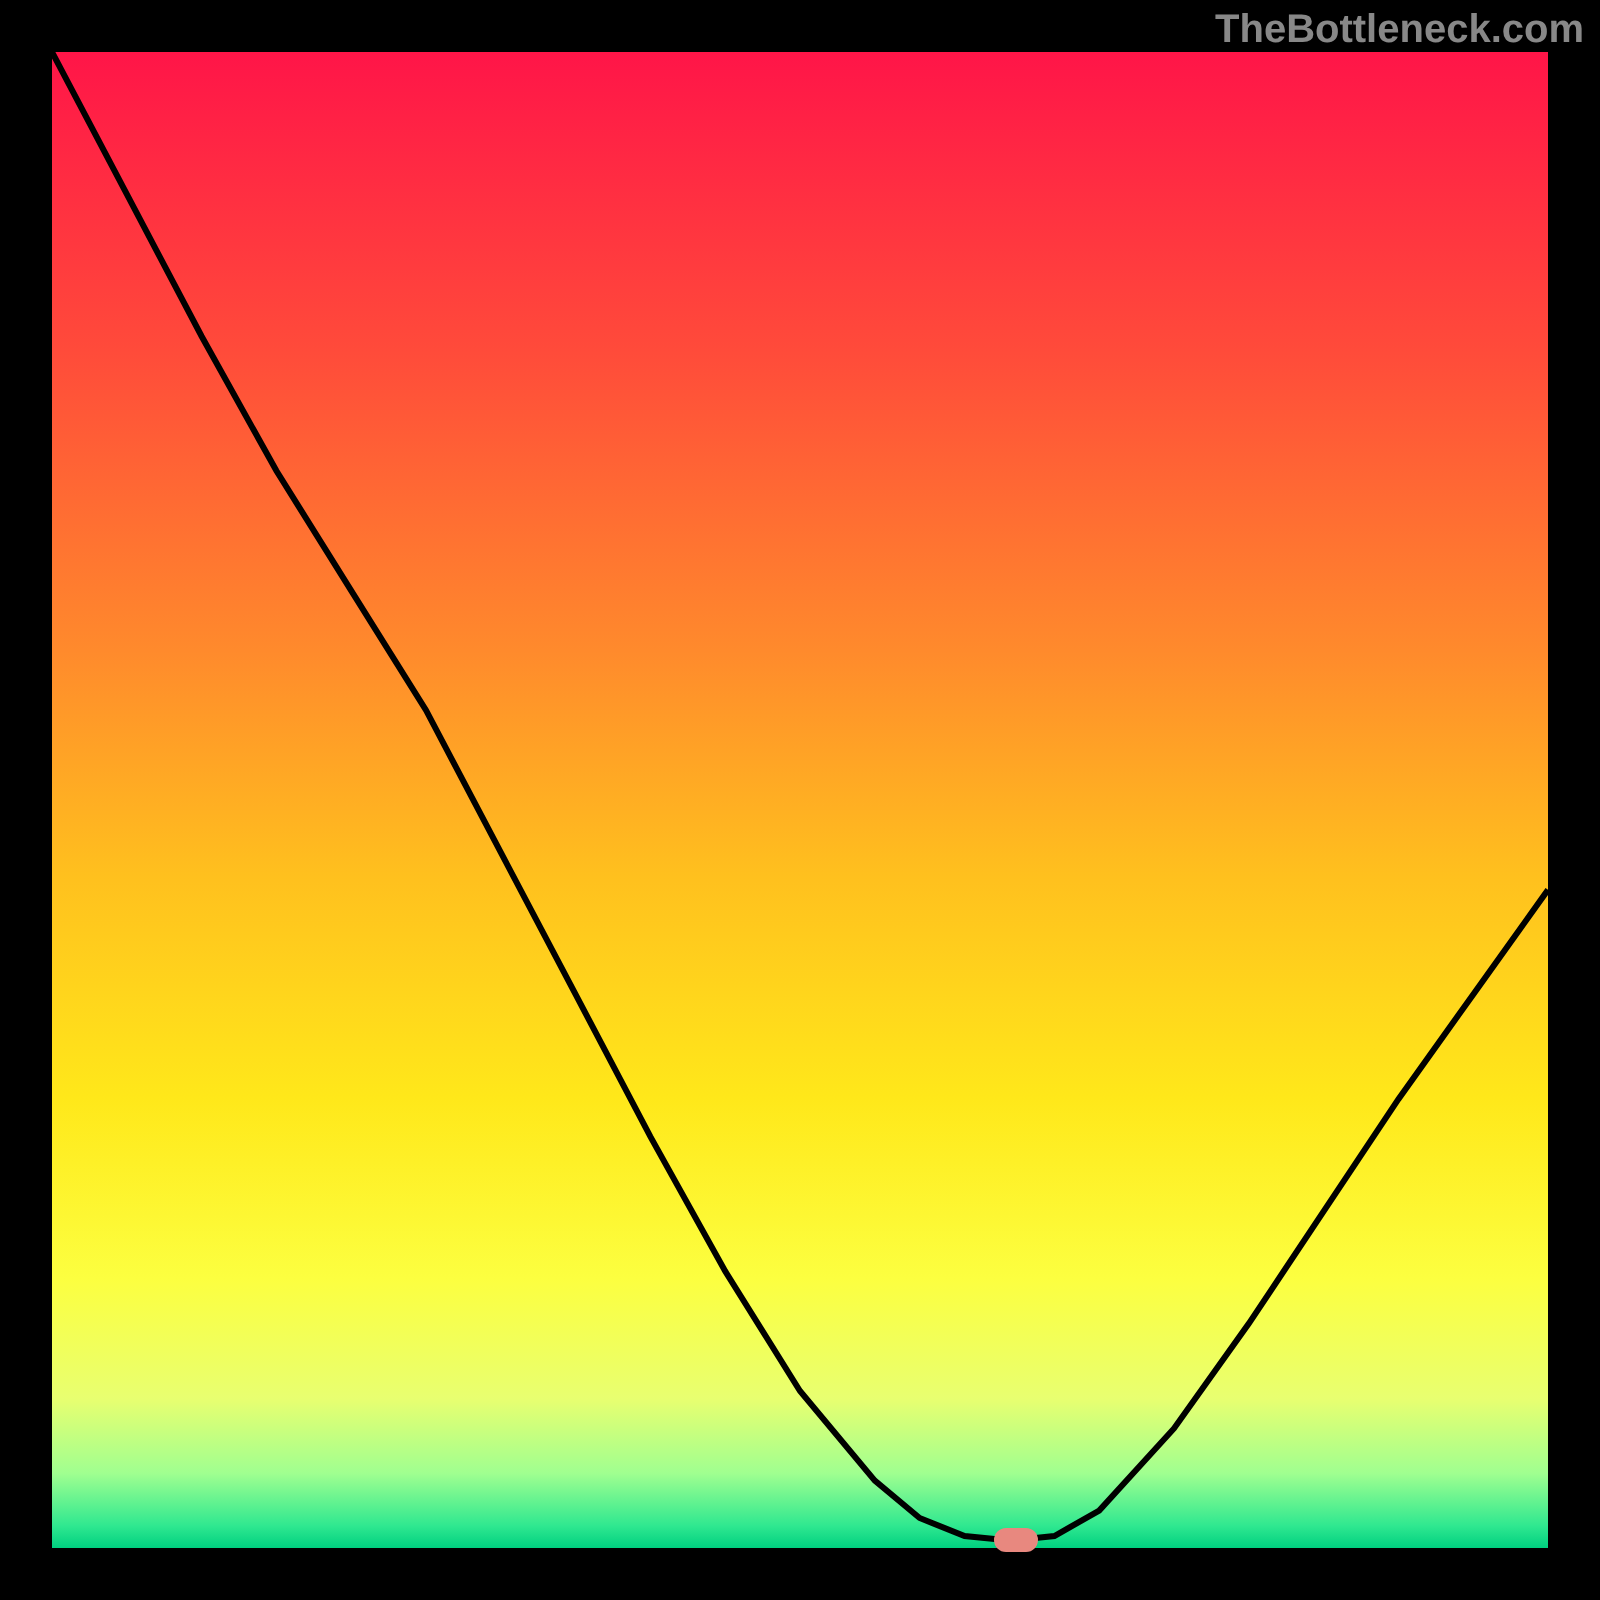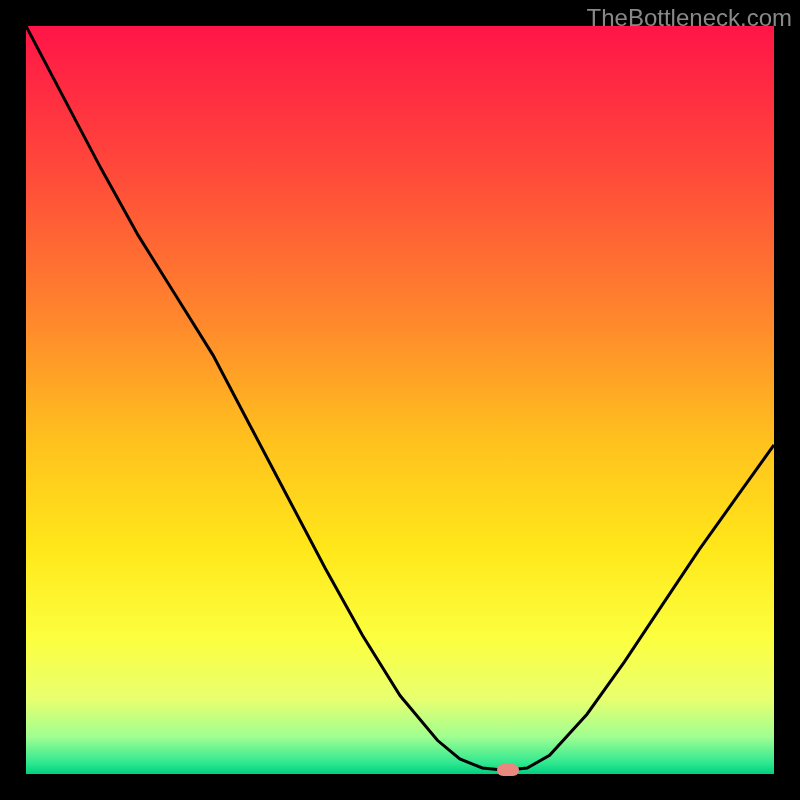--- a/index.html
+++ b/index.html
@@ -9,22 +9,22 @@
     height: 800px;
     background: #000;
     position: relative;
     font-family: Arial, sans-serif;
   }
   .watermark {
     position: absolute;
     top: 4px;
     right: 8px;
     color: #888;
-    font-size: 24px;
-    font-weight: 400;
+    font-size: 20px;
+    font-weight: 700;
     z-index: 10;
   }
   .plot {
     position: absolute;
     left: 26px;
     top: 26px;
     width: 748px;
     height: 748px;
   }
   .gradient {

